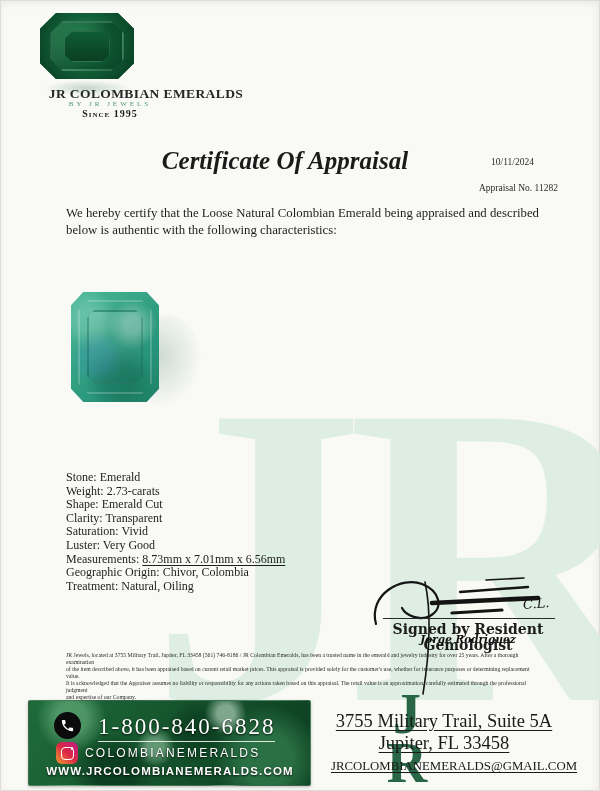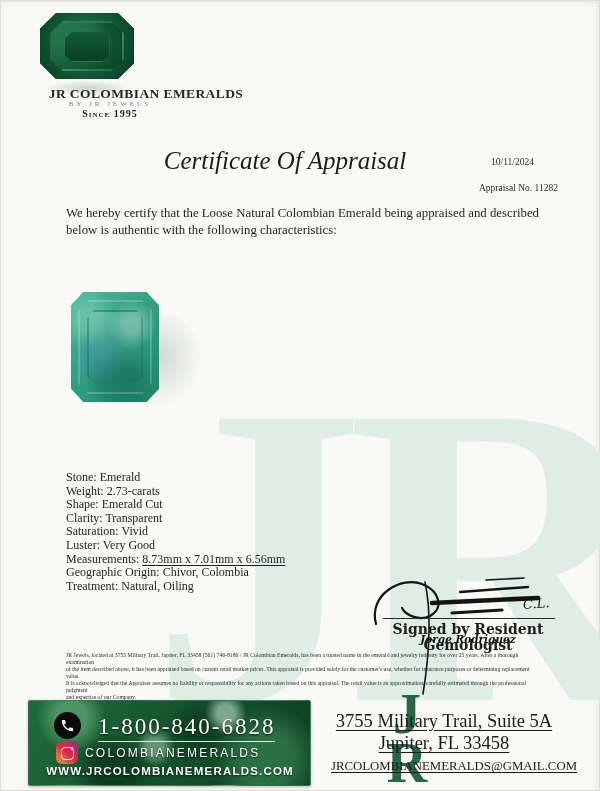--- a/index.html
+++ b/index.html
@@ -46,21 +46,21 @@
   .logo-reflection {
     left:44px; top:80px; width:86px; height:16px; border-radius:50%;
     background:radial-gradient(ellipse at center, rgba(40,110,70,0.25), rgba(40,110,70,0) 70%);
   }
   .logo-name  { left:0px;  top:86px;  width:220px; text-align:center; font-size:13.5px; letter-spacing:0.4px; color:#262626; font-weight:600;margin-left:36px; }
   .logo-tagline { left:0px; top:100px; width:220px; text-align:center; font-size:7px; letter-spacing:3px; color:#4e9a6e; }
   .logo-since { left:0px; top:108px; width:220px; text-align:center; font-size:10px; font-weight:bold; font-variant:small-caps; letter-spacing:1px; color:#1c1c1c; }
 
   
   .cert-title { left:135px; top:147px; width:300px; text-align:center;
-    font-style:italic; font-weight:400; font-size:25px; color:#1b1b1b; }
+    font-style:italic; font-weight:700; font-size:25px; color:#1b1b1b; }
   .cert-date  { left:470px; top:157px; width:85px; text-align:center; font-size:9.5px; color:#2a2a2a; }
   .cert-no    { left:440px; top:183px; width:118px; text-align:right; font-size:9.5px; color:#2a2a2a; }
 
   
   .intro { left:66px; top:205px; width:474px; font-size:12.8px; line-height:16.5px; color:#1e1e1e; }
 
   
   .gem-shadow {
     left:130px; top:315px; width:72px; height:92px; border-radius:50%;
     background:radial-gradient(ellipse at 40% 45%, rgba(176,198,186,0.6), rgba(176,198,186,0) 70%);

